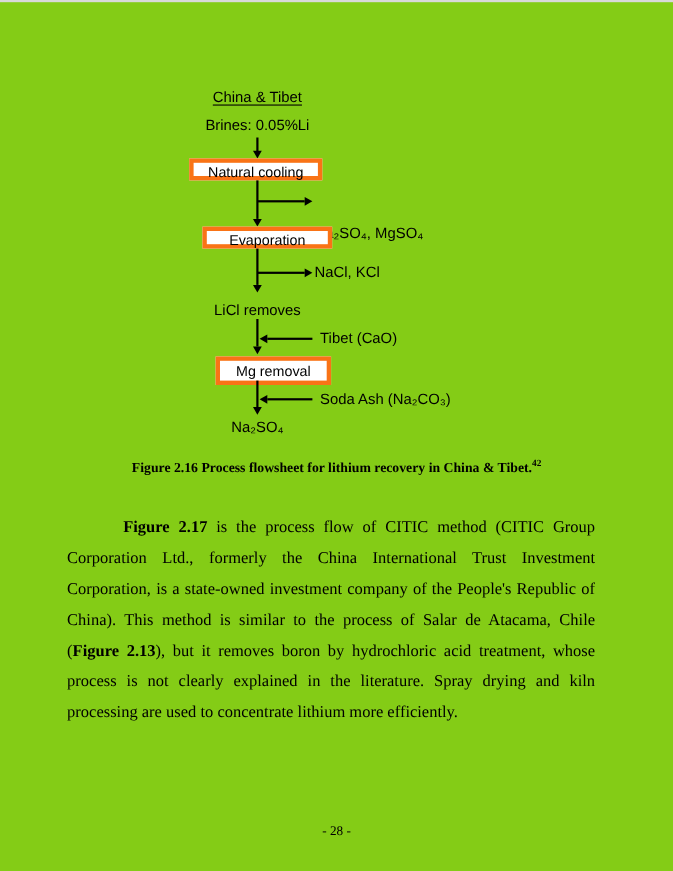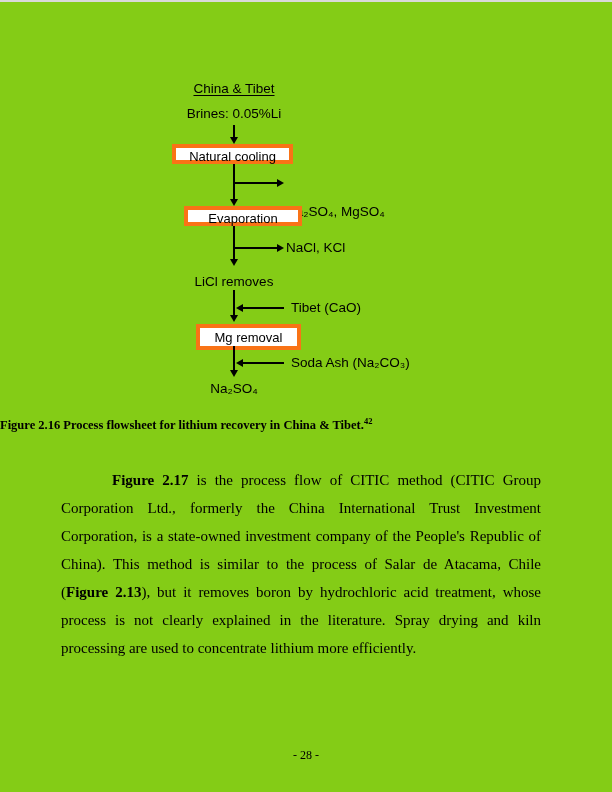--- a/index.html
+++ b/index.html
@@ -47,21 +47,21 @@
   }
   .arrow-left {
     position: absolute; width: 0; height: 0;
     border-top: 4.5px solid transparent;
     border-bottom: 4.5px solid transparent;
     border-right: 7px solid #000;
   }
   
   .caption {
     position: absolute; left: 0; top: 418px; width: 612px;
-    text-align: left; font-weight: bold; font-size: 12.5px;
+    text-align: center; font-weight: bold; font-size: 12.5px;
   }
   .caption sup { font-size: 8.5px; vertical-align: super; line-height: 0; }
   .body-paragraph {
     position: absolute; left: 61px; top: 466px; width: 480px;
     font-size: 15px; line-height: 28px;
     text-align: justify; text-indent: 51px;
   }
   .body-paragraph b { font-weight: bold; }
   .footer {
     position: absolute; left: 0; top: 748px; width: 612px;

